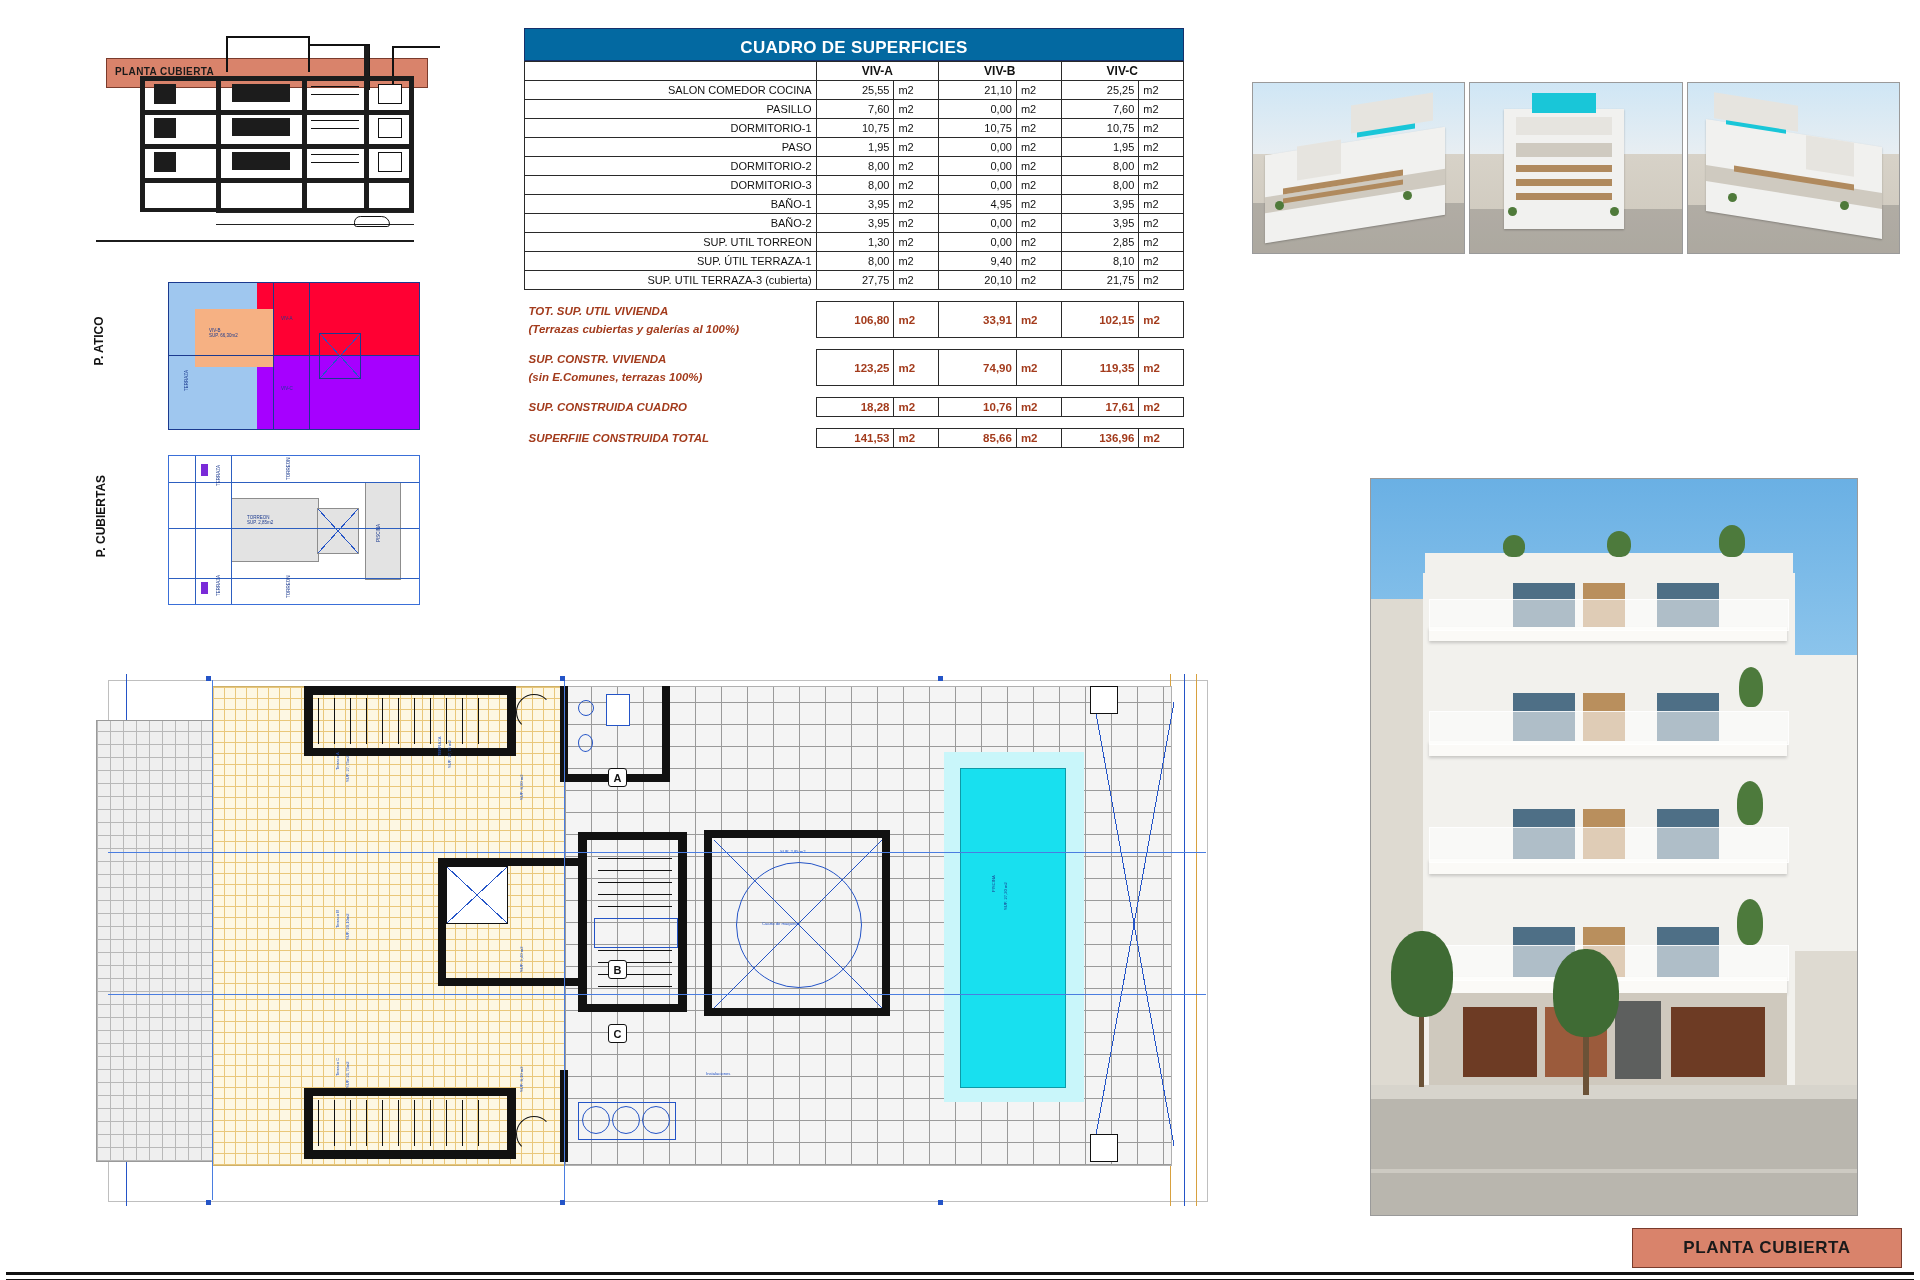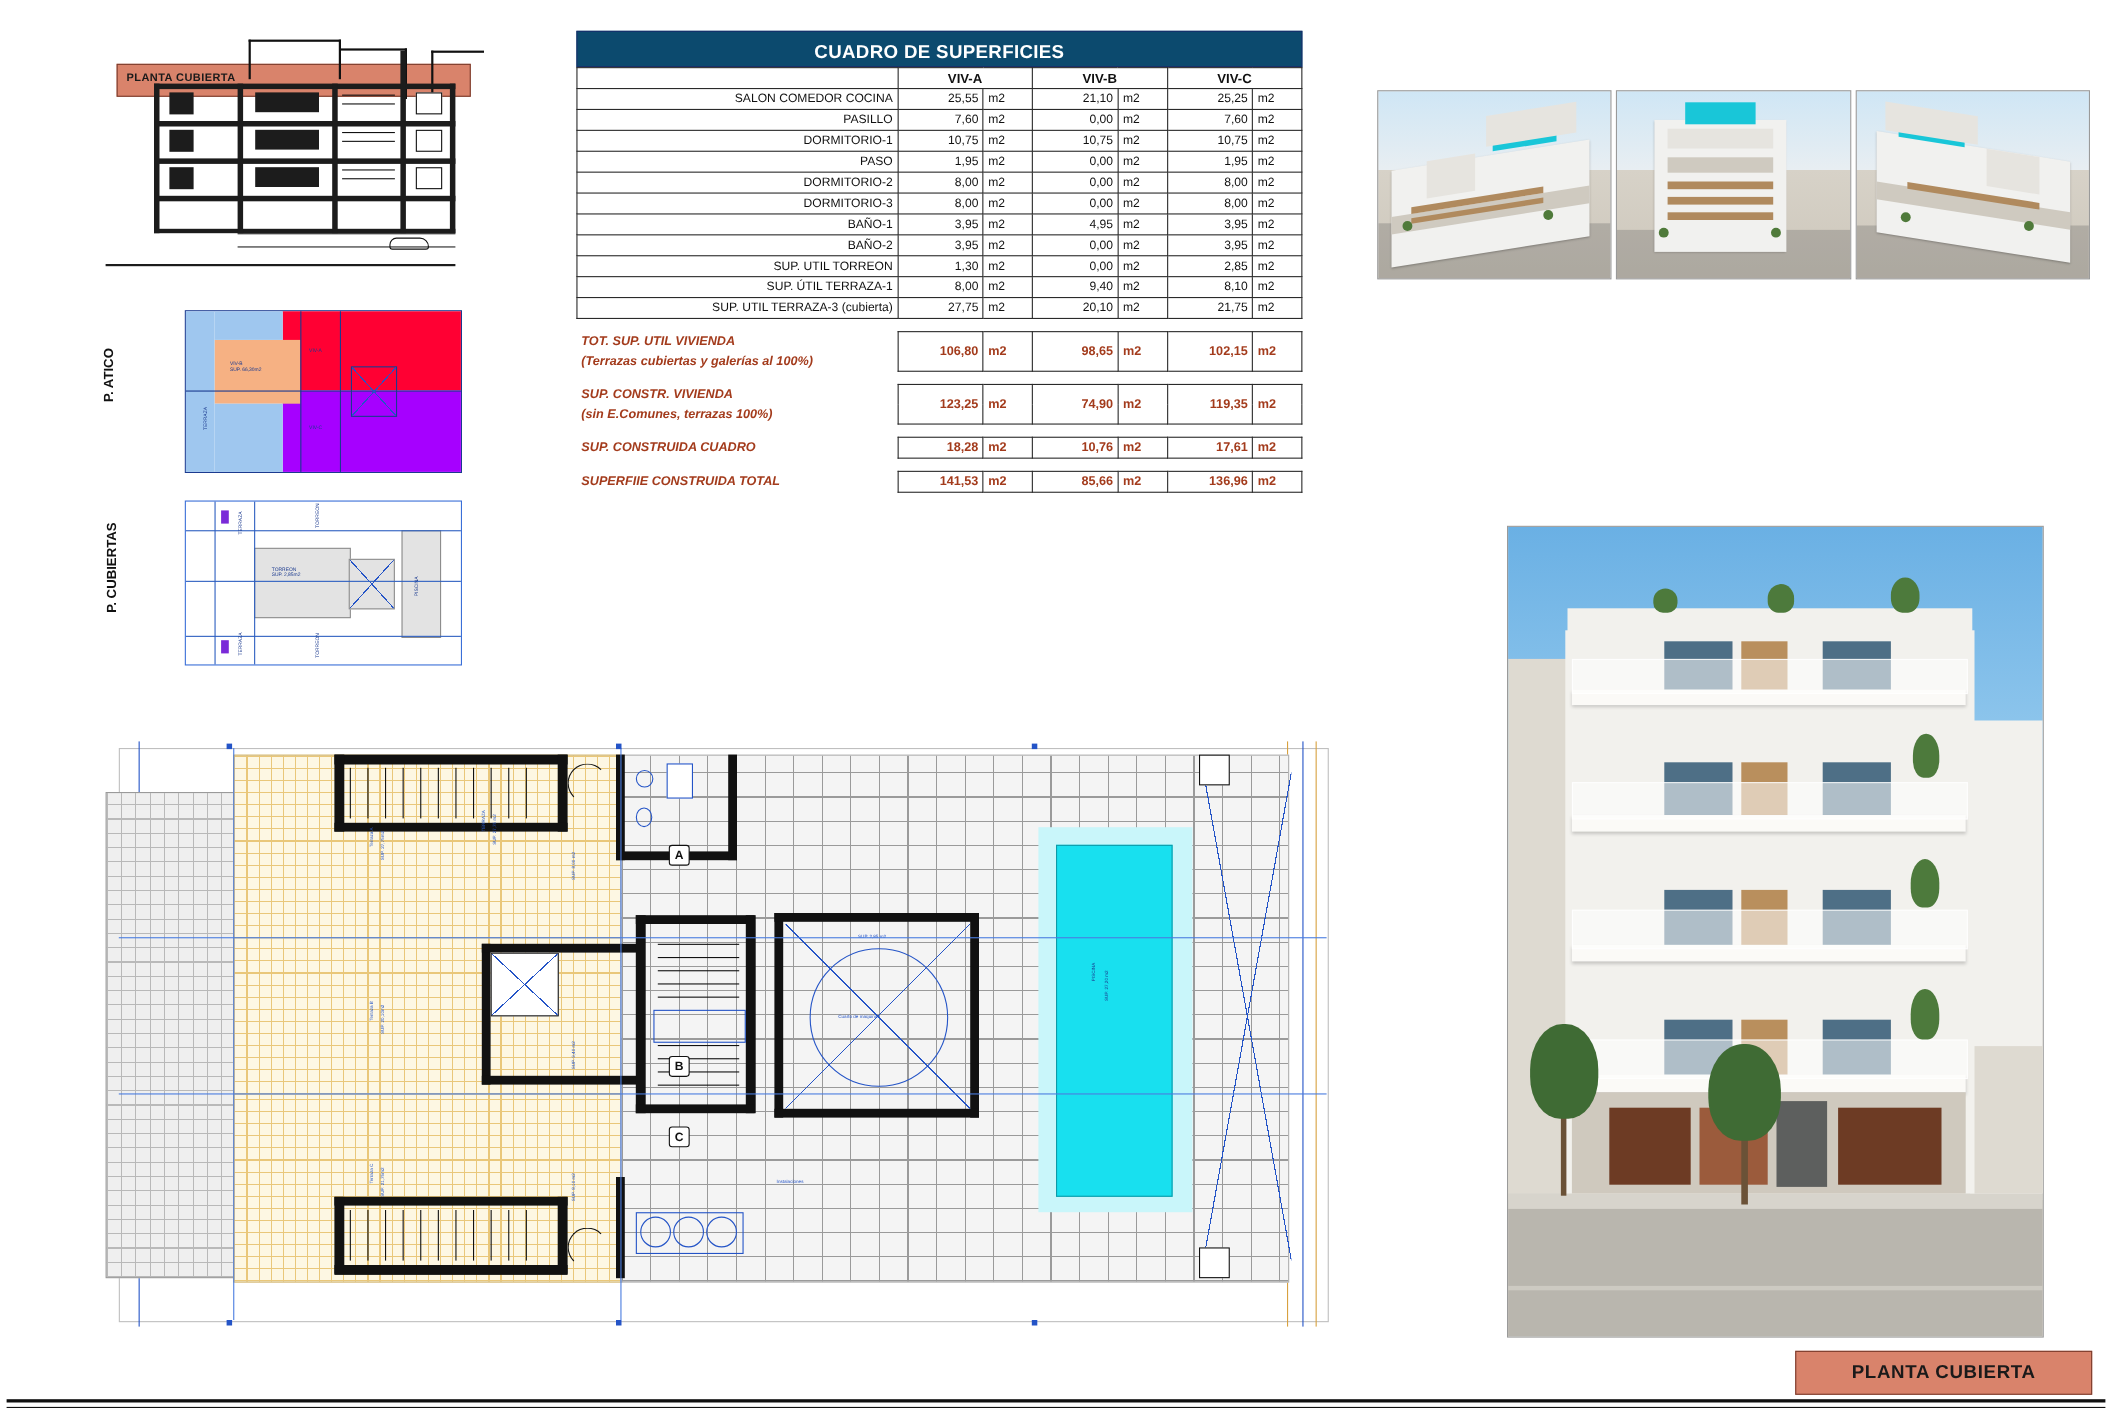--- a/index.html
+++ b/index.html
@@ -70,21 +70,21 @@
     position: absolute; left: 56px; top: 0; width: 250px; height: 148px;
     border: 1px solid #3a6fd8; background: #ffffff;
   }
   .cub-gray { position: absolute; background: #e3e3e3; border: 1px solid #8d8d8d; }
   .cub-ln { position: absolute; background: #2d5fc0; }
   .cub-purple { position: absolute; background: #7a2ad8; }
 
   
   #table-block { left: 524px; top: 28px; width: 660px; }
   #tbl-head {
-    background: #0c4a6e; color: #ffffff; text-align: center;
+    background: #0369a1; color: #ffffff; text-align: center;
     border: 1px solid #16306b;
   }
   #tbl-title { font-size: 17px; font-weight: bold; padding: 9px 0 2px; letter-spacing: .3px; }
   #tbl-sub { font-size: 11.5px; font-weight: bold; padding: 0 0 8px; }
   table.surf {
     border-collapse: collapse; width: 100%;
     font-size: 11px; color: #111;
   }
   table.surf td, table.surf th {
     border: 1px solid #2a2a2a; padding: 1px 4px; height: 16px;
@@ -423,21 +423,21 @@
         </tr>
 
         <tr class="spacer">
             <td colspan="7" class="noborder"></td>
           </tr>
 
         <tr>
           <td class="tot-label noborder" style="border-top:none;">TOT. SUP. UTIL VIVIENDA</td>
           <td class="tot-val" rowspan="2">106,80</td>
           <td class="tot-unit" rowspan="2">m2</td>
-          <td class="tot-val" rowspan="2">98,65</td>
+          <td class="tot-val" rowspan="2">33,91</td>
           <td class="tot-unit" rowspan="2">m2</td>
           <td class="tot-val" rowspan="2">102,15</td>
           <td class="tot-unit" rowspan="2">m2</td>
         </tr>
         <tr>
           <td class="tot-label noborder">(Terrazas cubiertas y galerías al 100%)</td>
         </tr>
 
         <tr class="spacer">
             <td colspan="7" class="noborder"></td>

